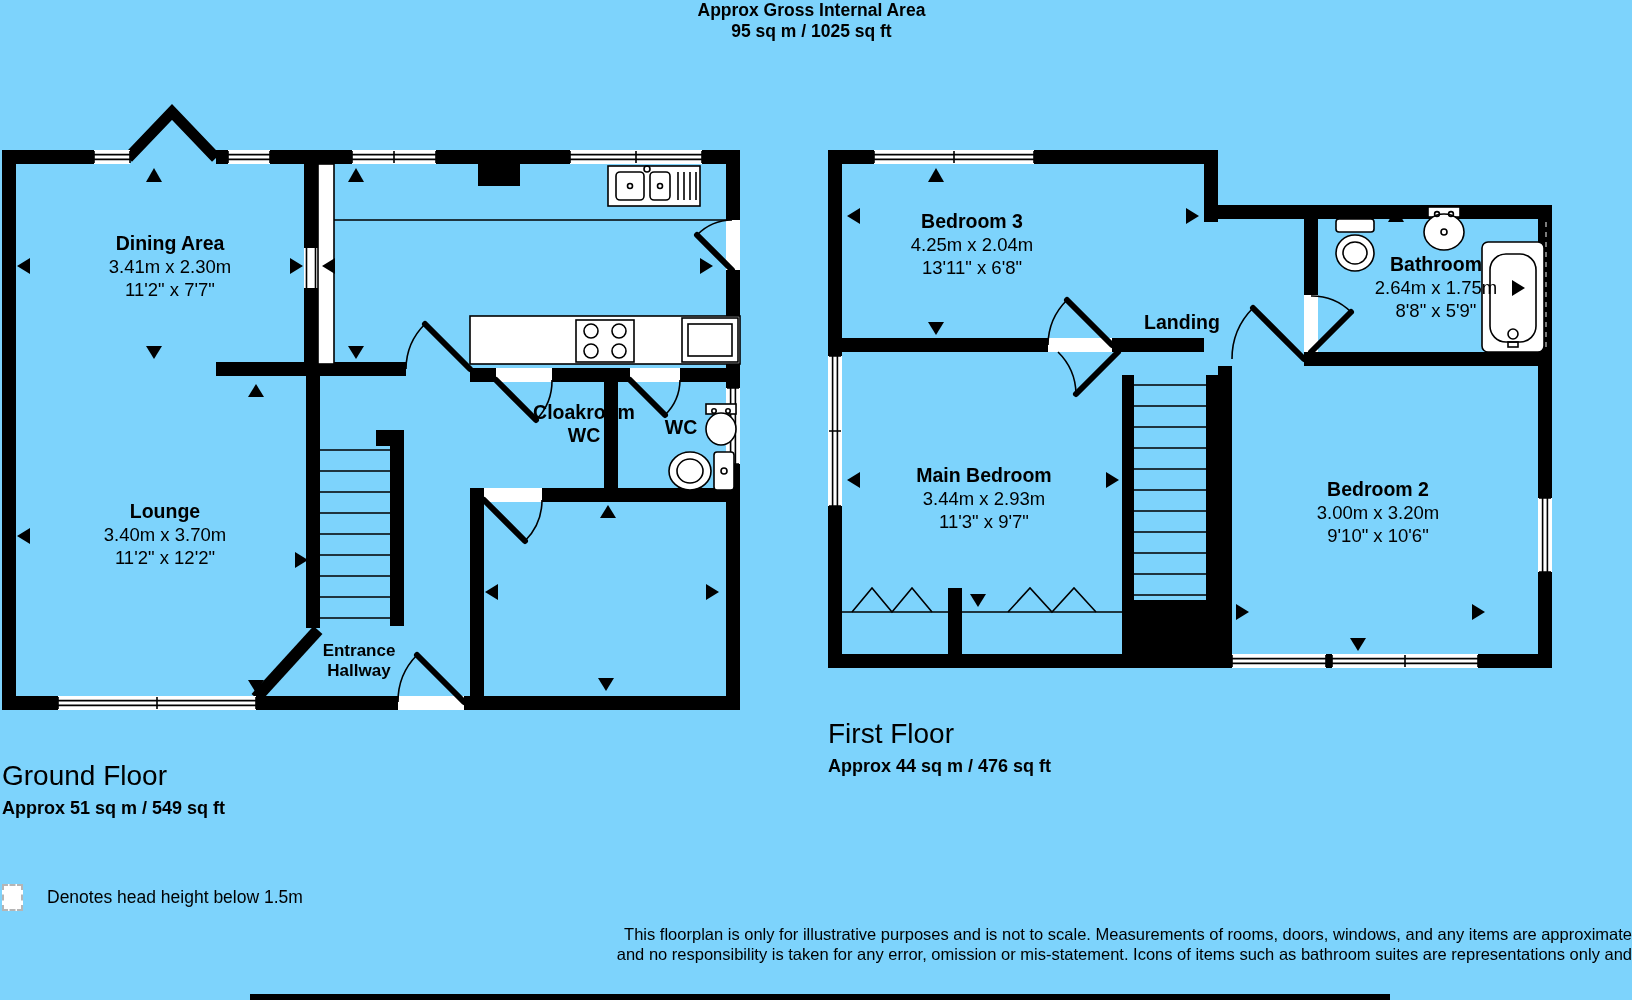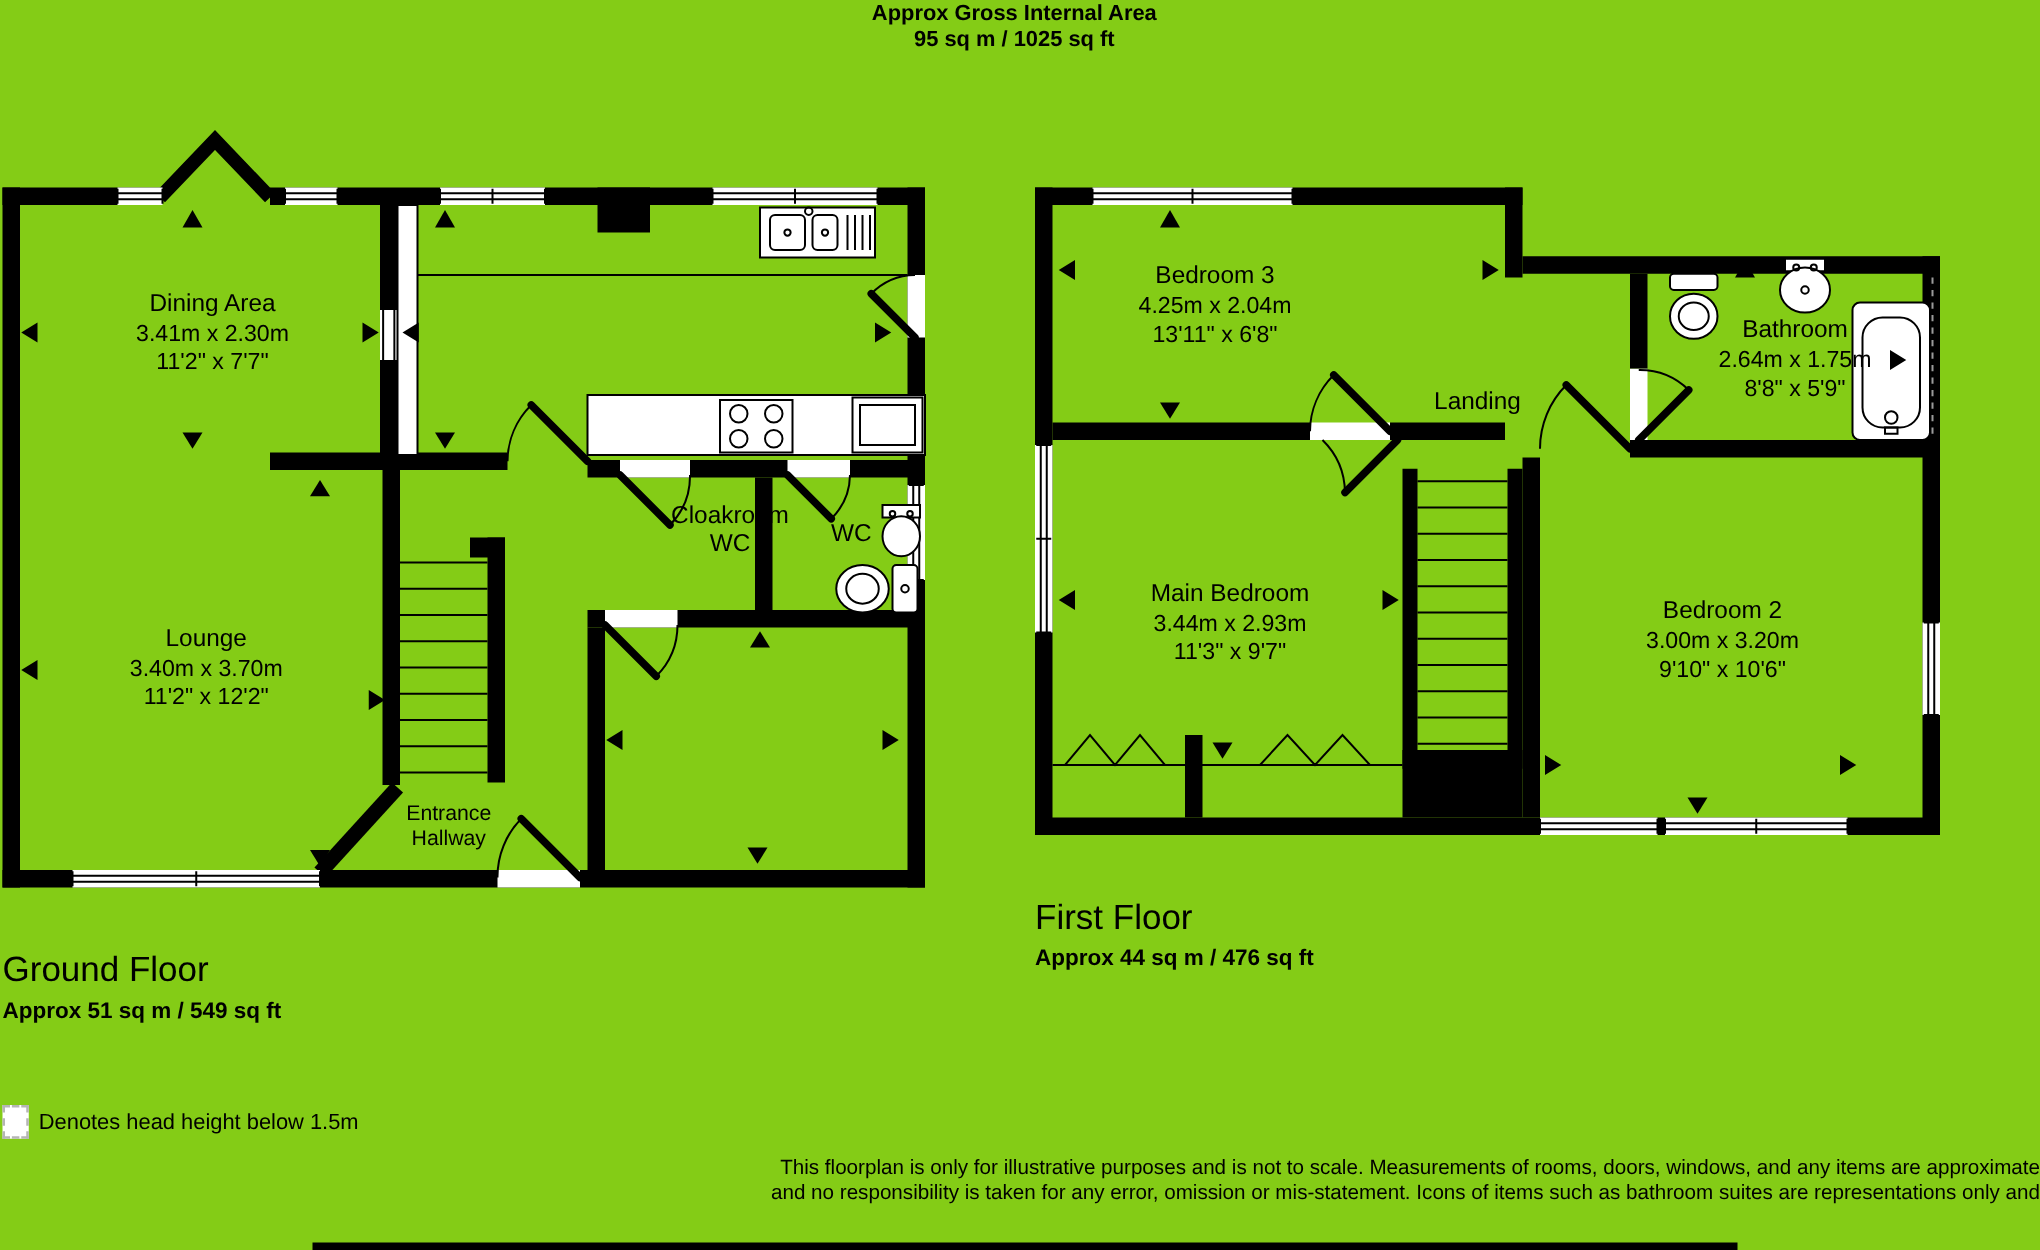--- a/index.html
+++ b/index.html
@@ -1,29 +1,29 @@
 <!DOCTYPE html>
 <html><head>
 <meta charset="utf-8">
 <style>
   html,body{margin:0;padding:0;background:#fff;}
-  .page{position:relative;width:1632px;height:1000px;background:#84cc16;overflow:hidden;
+  .page{position:relative;width:1632px;height:1000px;background:#7dd3fc;overflow:hidden;
         font-family:"Liberation Sans",sans-serif;color:#000;}
   .plan-svg{position:absolute;left:0;top:0;}
   .hdr{position:absolute;top:0;left:50%;transform:translateX(-52%);text-align:center;
        font-weight:bold;font-size:17.5px;line-height:21px;white-space:nowrap;}
   .room-label{position:absolute;transform:translate(-50%,-50%);text-align:center;
               white-space:nowrap;font-size:18.5px;line-height:23px;}
-  .room-label .rname{font-weight:normal;font-size:19.5px;display:block;}
+  .room-label .rname{font-weight:bold;font-size:19.5px;display:block;}
   .room-label span{display:block;}
   .floor-cap{position:absolute;font-size:28px;}
   .floor-area{position:absolute;font-size:18px;font-weight:bold;}
   .legend{position:absolute;left:2px;top:884px;display:flex;align-items:center;}
   .legend-box{width:17px;height:23px;border:2px dashed #b5b5b5;background:#fff;}
-  .legend-text{margin-left:8px;font-size:17.5px;}
+  .legend-text{margin-left:24px;font-size:17.5px;}
   .disclaimer{position:absolute;top:925px;left:0;width:100%;text-align:right;
               font-size:16.5px;line-height:19.5px;}
   .bottom-rule{position:absolute;left:250px;top:994px;width:1140px;height:6px;background:#000;}
   .wall{fill:#000;}
   .thin{stroke:#000;stroke-width:1.6;fill:none;}
   .thinw{stroke:#000;stroke-width:1.6;fill:#fff;}
   .gap{fill:#fff;}
   .arc{stroke:#000;stroke-width:1.6;fill:none;}
   .leaf{stroke:#000;stroke-width:6;fill:none;stroke-linecap:round;}
   .tri{fill:#000;}

